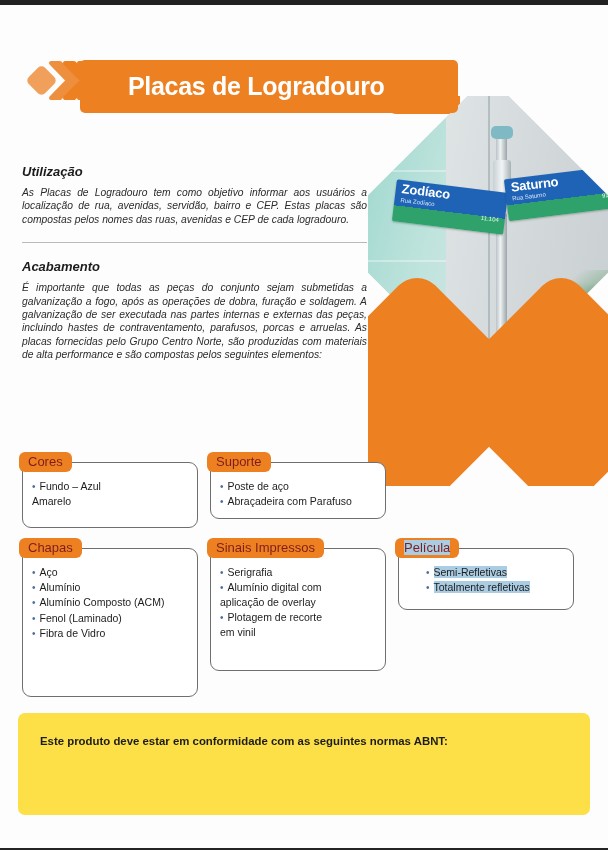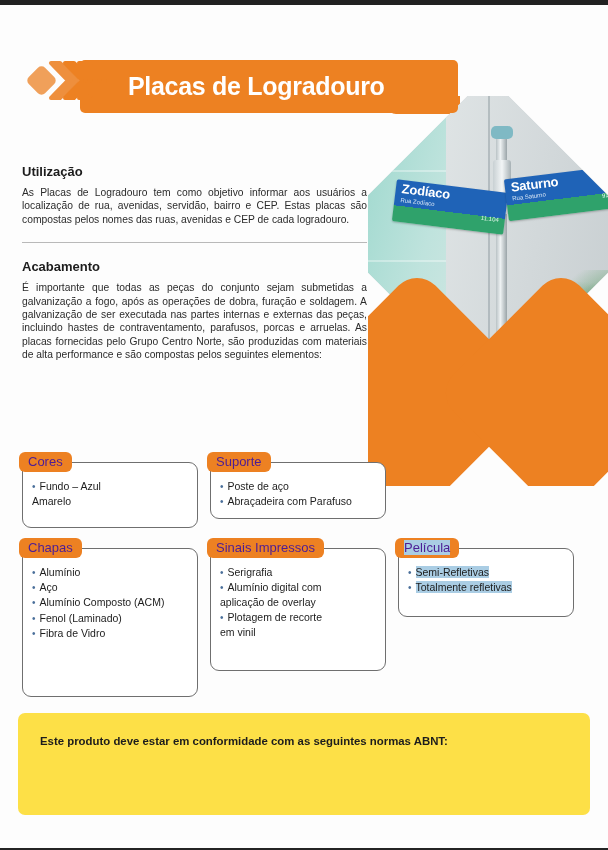--- a/index.html
+++ b/index.html
@@ -170,20 +170,21 @@
     background: #ED8122;
     border-radius: 26px;
     transform: rotate(45deg);
   }
 
   
   .text-col {
     position: absolute; left: 22px; top: 164px;
     width: 345px;
     z-index: 20;
+    font-style: italic;
   }
   .section-title {
     font-size: 13px; font-weight: bold; color: #1c1c1c;
     margin-bottom: 7px;
   }
   .section-body {
     font-size: 10.3px; line-height: 13.4px; color: #2b2b2b;
     text-align: justify;
   }
   .rule {
@@ -200,21 +201,21 @@
   .panel {
     position: absolute;
     border: 1.4px solid #6f6f6f;
     border-radius: 9px;
     background: #ffffff;
   }
   .panel-label {
     position: absolute;
     top: -11px; left: -4px;
     background: #ED8122;
-    color: #4c1d95;
+    color: #7f1d1d;
     font-size: 13px;
     border-radius: 6px;
     padding: 2px 9px 3px 9px;
     white-space: nowrap;
     z-index: 3;
   }
   .panel-body {
     padding: 16px 9px 8px 9px;
     font-size: 10.5px;
     line-height: 14.2px;
@@ -326,40 +327,40 @@
       <div class="panel-label">Suporte</div>
       <div class="panel-body">
         <span class="b">Poste de aço</span>
         <span class="b">Abraçadeira com Parafuso</span>
       </div>
     </div>
 
     <div class="panel" style="left:0px; top:86px; width:176px; height:149px;">
       <div class="panel-label">Chapas</div>
       <div class="panel-body">
+        <span class="b">Aço</span>
         <span class="b">Alumínio</span>
-        <span class="b">Aço</span>
         <span class="b">Alumínio Composto (ACM)</span>
         <span class="b">Fenol (Laminado)</span>
         <span class="b">Fibra de Vidro</span>
       </div>
     </div>
 
     <div class="panel" style="left:188px; top:86px; width:176px; height:123px;">
       <div class="panel-label">Sinais Impressos</div>
       <div class="panel-body">
         <span class="b">Serigrafia</span>
         <span class="b">Alumínio digital com</span>
         <span class="cont">aplicação de overlay</span>
         <span class="b">Plotagem de recorte</span>
         <span class="cont">em vinil</span>
       </div>
     </div>
 
-    <div class="panel" style="left:376px; top:86px; width:176px; height:69px;">
+    <div class="panel" style="left:376px; top:86px; width:176px; height:62px;padding-left:18px;">
       <div class="panel-label"><span class="hl">Película</span></div>
       <div class="panel-body">
         <span class="b"><span class="hl">Semi-Refletivas</span></span>
         <span class="b"><span class="hl">Totalmente refletivas</span></span>
       </div>
     </div>
 
   </div>
 
   <div class="footer">

